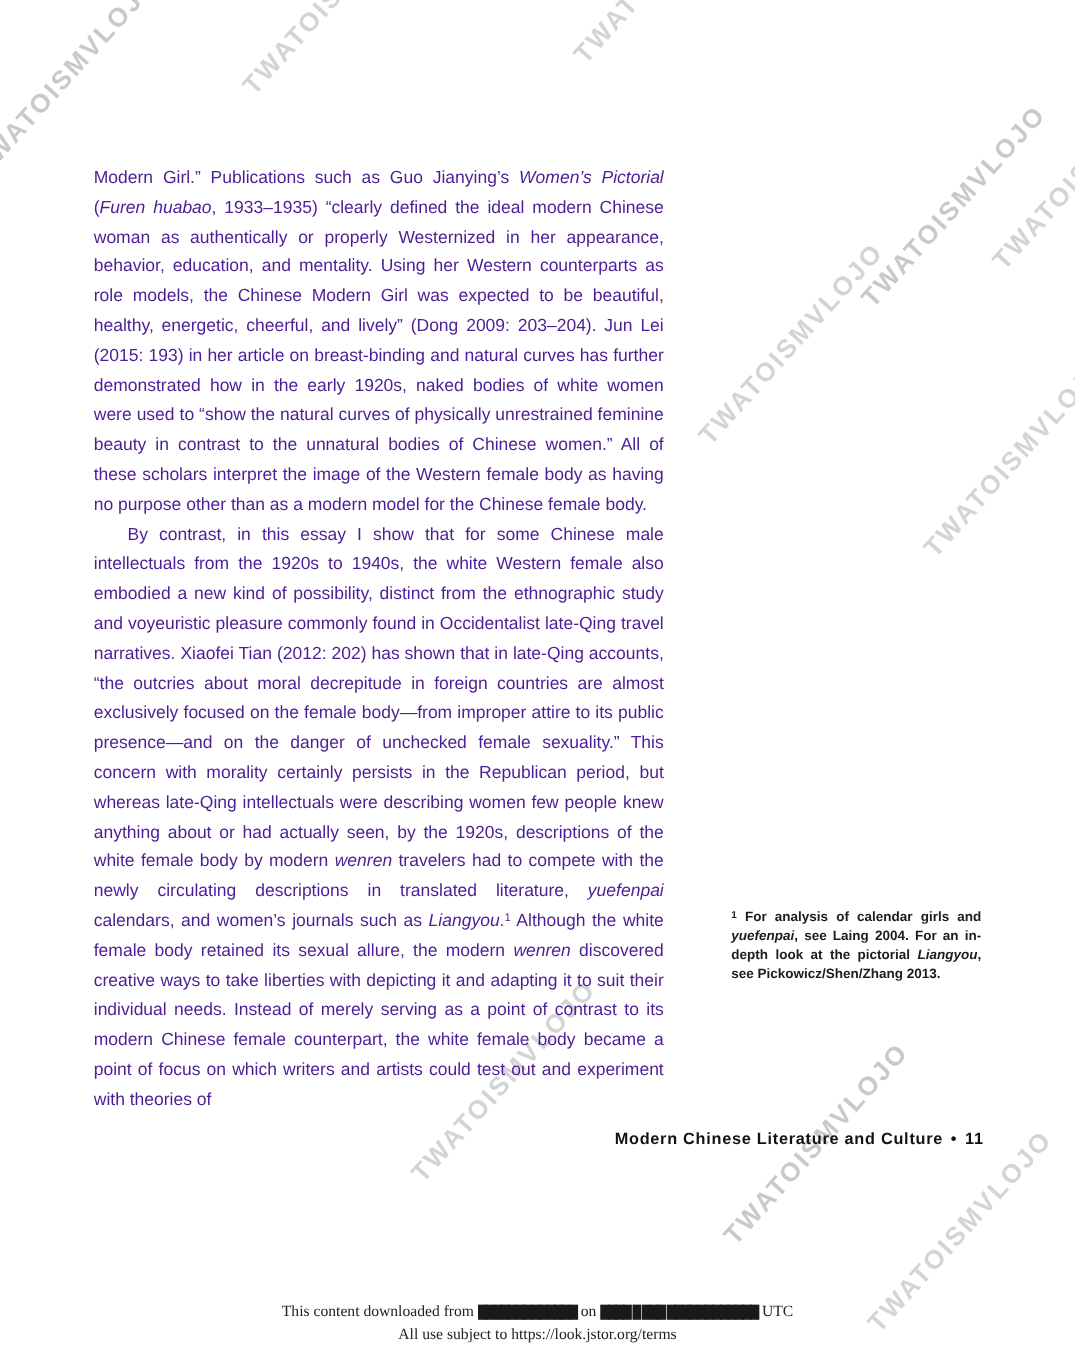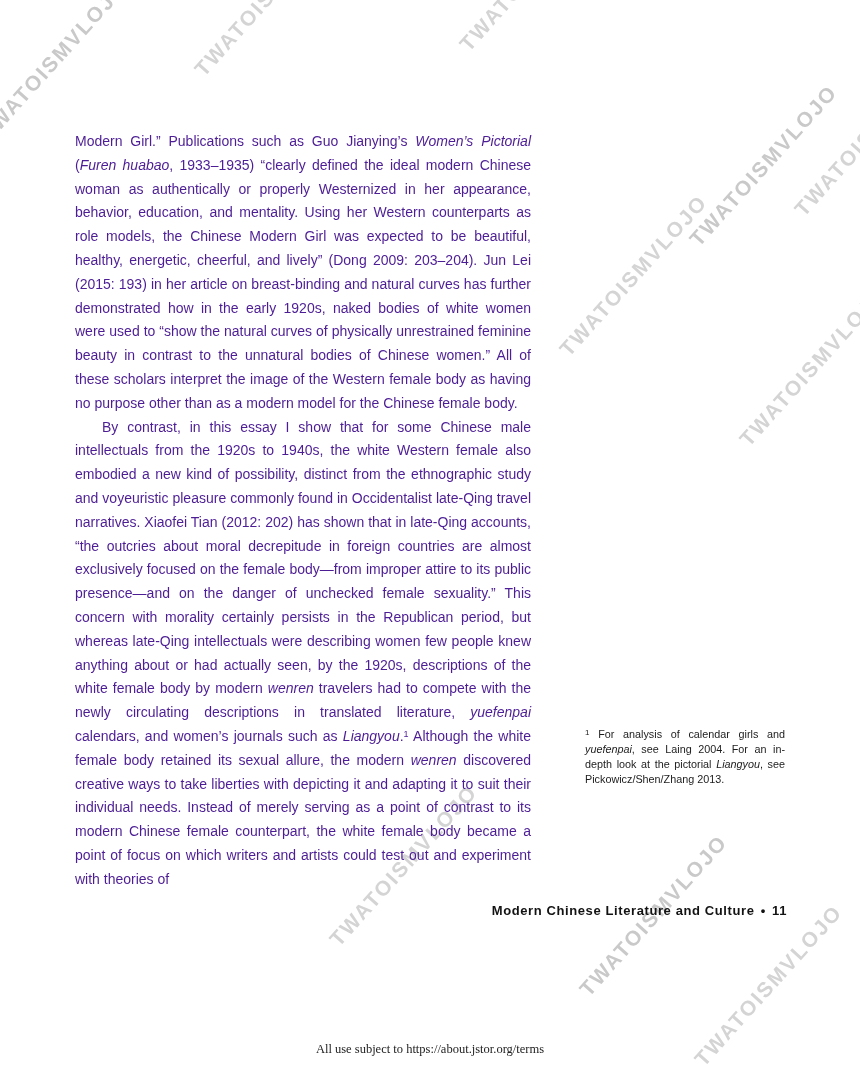--- a/index.html
+++ b/index.html
@@ -42,21 +42,21 @@
     font-size:9px;
     line-height:0;
     vertical-align:4px;
   }
 
   
   .footnote {
     position:absolute;
     left:585px; top:727px; width:200px;
     font-size:10.8px;
-    font-weight:normal;
+    font-weight:bold;
     line-height:15px;
     text-align:justify;
     color:#1c1c1c;
   }
   .footnote sup { vertical-align:3px; font-size:8px; }
 
   
   .running-footer {
     position:absolute;
     top:903px; right:73px;
@@ -105,16 +105,19 @@
     <p class="para para-indent"><span>By contrast, in this essay I show that for some Chinese male intellectuals from the 1920s to 1940s, the white Western female also embodied a new kind of possibility, distinct from the ethnographic study and voyeuristic pleasure commonly found in Occidentalist late-Qing travel narratives. Xiaofei Tian (2012: 202) has shown that in late-Qing accounts, “the outcries about moral decrepitude in foreign countries are almost exclusively focused on the female body—from improper attire to its public presence—and on the danger of unchecked female sexuality.” This concern with morality certainly persists in the Republican period, but whereas late-Qing intellectuals were describing women few people knew anything about or had actually seen, by the 1920s, descriptions of the white female body by modern </span><span style="font-style: italic;">wenren</span><span> travelers had to compete with the newly circulating descriptions in translated literature, </span><span style="font-style: italic;">yuefenpai</span><span> calendars, and women’s journals such as </span><span style="font-style: italic;">Liangyou</span><span>.</span><sup>1</sup><span> Although the white female body retained its sexual allure, the modern </span><span style="font-style: italic;">wenren</span><span> discovered creative ways to take liberties with depicting it and adapting it to suit their individual needs. Instead of merely serving as a point of contrast to its modern Chinese female counterpart, the white female body became a point of focus on which writers and artists could test out and experiment with theories of</span></p>
   </main>
 
   <aside class="footnote"><sup>1</sup><span> For analysis of calendar girls and </span><span style="font-style: italic;">yuefenpai</span><span>, see Laing 2004. For an in-depth look at the pictorial </span><span style="font-style: italic;">Liangyou</span><span>, see Pickowicz/Shen/Zhang 2013.</span></aside>
 
   <div class="running-footer">
     <span>Modern Chinese Literature and Culture</span><span class="sep"> • </span><span>11</span>
   </div>
 
   <div class="jstor-footer">
-    <div>All use subject to https://about.jstor.org/terms</div>
+    <div>
+      <span>This content downloaded from </span><span class="redact">█████████████</span><span> on </span><span class="redact">████ █ ███ ████████████</span><span> UTC</span>
+    </div>
+    <div>All use subject to https://look.jstor.org/terms</div>
   </div>
 
 </div>
 
 </body></html>

